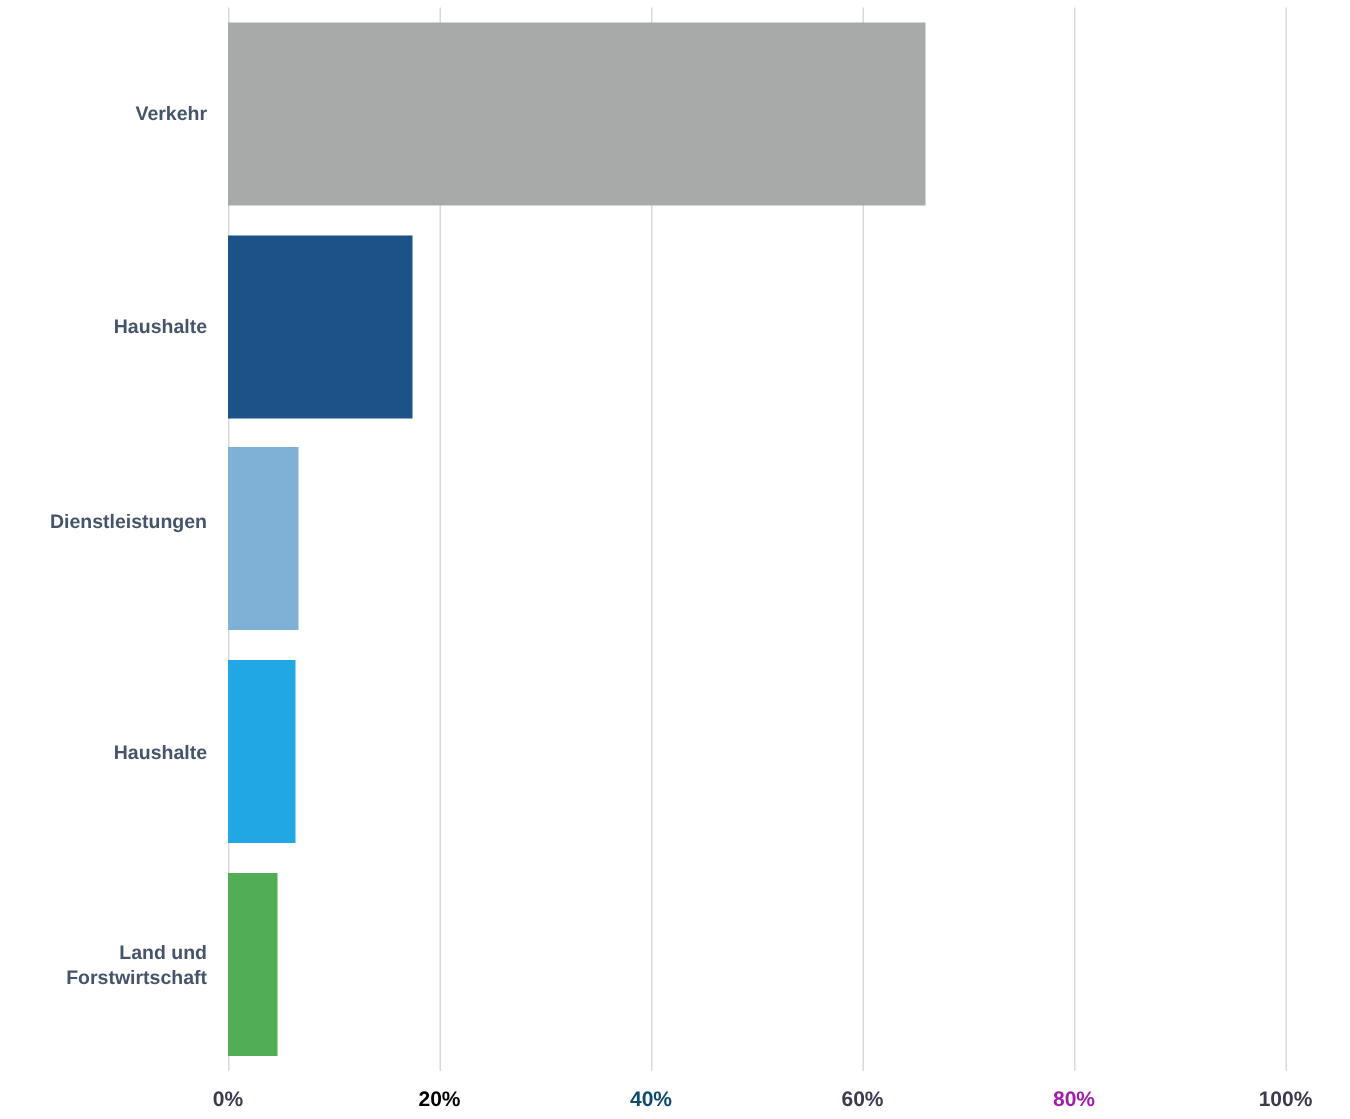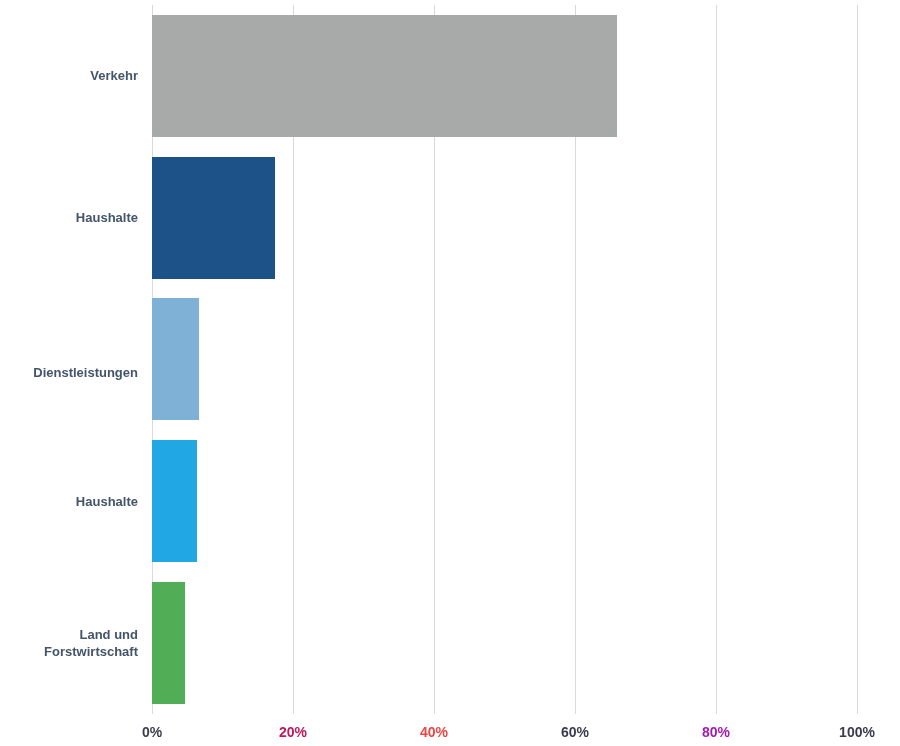--- a/index.html
+++ b/index.html
@@ -108,21 +108,21 @@
   }
 </style>
 </head>
 <body>
 
 <div id="chart-root" style="background: rgb(255, 255, 255);">
 
   <div class="cat-labels">
     <div class="cat-label" style="top: 0px; color: rgb(68, 84, 106);">Verkehr</div>
     <div class="cat-label" style="top: 141.8px; color: rgb(68, 84, 106);">Haushalte</div>
-    <div class="cat-label" style="top: 297px; color: rgb(68, 84, 106);">Dienstleistungen</div>
+    <div class="cat-label" style="top: 272px; color: rgb(68, 84, 106);">Dienstleistungen</div>
     <div class="cat-label" style="top: 425.4px; color: rgb(68, 84, 106);">Haushalte</div>
     <div class="cat-label" style="top: 567.2px; color: rgb(68, 84, 106);">Land und
 Forstwirtschaft</div>
   </div>
 
   <div class="plot-area">
 
     <div class="gridlines">
       <div class="gridline" style="left: 0%; background: rgb(217, 217, 217);"></div>
       <div class="gridline" style="left: 20%; background: rgb(217, 217, 217);"></div>
@@ -147,20 +147,20 @@
         </div>
       <div class="band" style="top:567.2px;">
           <div class="bar" style="width: 4.7%; background: rgb(81, 173, 86);"></div>
         </div>
     </div>
 
   </div>
 
   <div class="x-axis">
     <div class="x-tick" style="left: 0%; color: rgb(59, 59, 79);">0%</div>
-    <div class="x-tick" style="left: 20%; color: #be185d;">20%</div>
-    <div class="x-tick" style="left: 40%; color: #ef4444;">40%</div>
+    <div class="x-tick" style="left: 20%; color: #000000;">20%</div>
+    <div class="x-tick" style="left: 40%; color: #0c4a6e;">40%</div>
     <div class="x-tick" style="left: 60%; color: rgb(59, 59, 79); text-align: right;">60%</div>
     <div class="x-tick" style="left: 80%; color: #a21caf;">80%</div>
     <div class="x-tick" style="left: 100%; color: rgb(59, 59, 79);">100%</div>
   </div>
 
 </div>
 
 </body></html>

